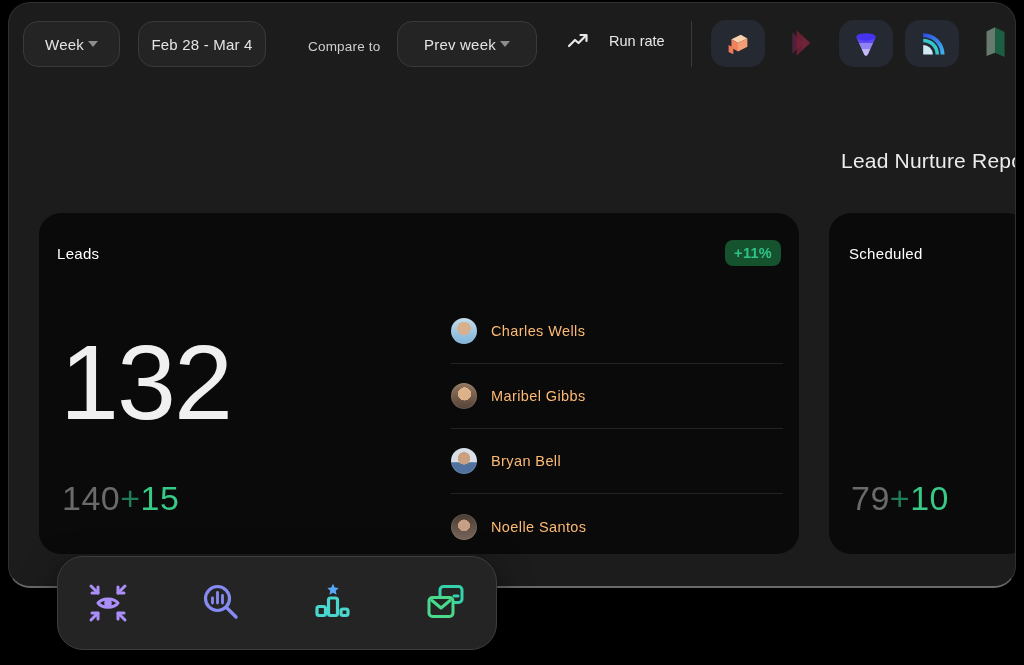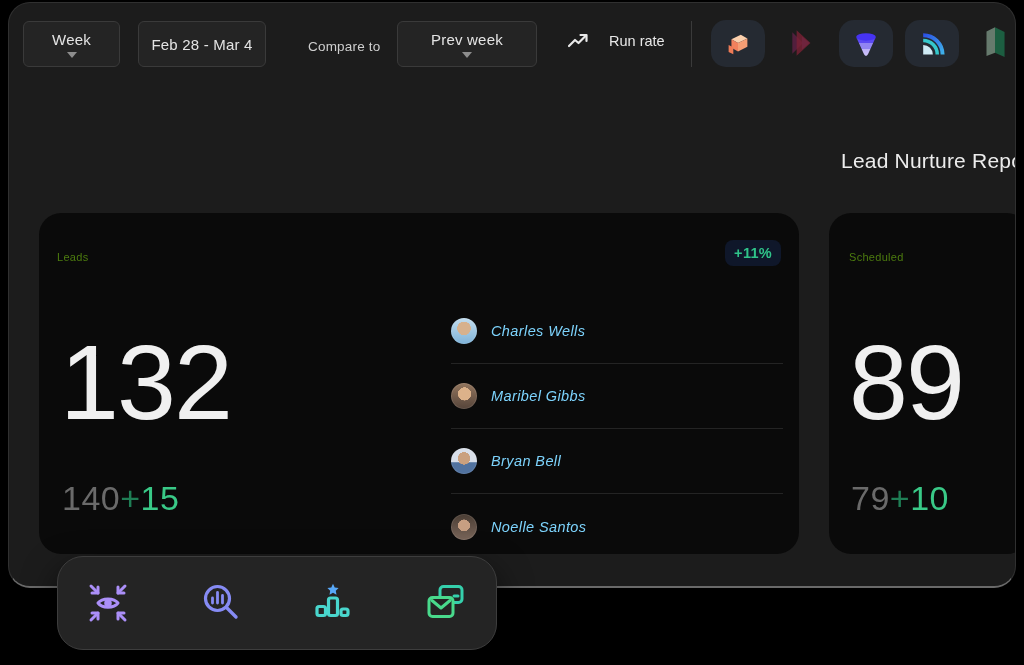--- a/index.html
+++ b/index.html
@@ -9,25 +9,24 @@
   
   .app {
     position:absolute; left:8px; top:2px; width:1008px; height:586px;
     background:#1c1c1c; border:1px solid #303030; border-bottom:2px solid #6a6a6a;
     border-radius:22px; overflow:hidden;
   }
 
   
   .pill-btn {
     position:absolute; top:18px; height:46px; background:#242424;
-    border:1.5px solid #3a3a3a; border-radius:6px;
+    border:1.5px solid #3a3a3a; border-radius:15px;
     display:flex; align-items:center; justify-content:center; gap:4px;
     color:#e4e4e4; font-size:15px; font-weight:500; letter-spacing:.2px;
     cursor:pointer;
-    flex-direction:column;
   }
   .caret { width:0; height:0; border-left:5px solid transparent;
            border-right:5px solid transparent; border-top:6px solid #8d8d8d; }
   .compare-label { position:absolute; left:299px; top:36px; color:#cfcfcf;
                    font-size:13.5px; letter-spacing:.2px; }
   .run-rate { position:absolute; left:558px; top:30px; display:flex;
               align-items:center; gap:20px; color:#e8e8e8; font-size:14.5px;
               font-weight:500; cursor:pointer; }
   .vdivider { position:absolute; left:682px; top:18px; width:1px; height:46px;
               background:#3a3a3a; }
@@ -37,23 +36,23 @@
   .app-icon-plain { position:absolute; display:flex; align-items:center;
                     justify-content:center; cursor:pointer; }
 
   
   .section-title { position:absolute; top:146px; color:#ececec; font-size:21px;
                    font-weight:500; letter-spacing:.2px; white-space:nowrap; }
 
   
   .card { position:absolute; top:210px; height:341px; background:#0a0a0a;
           border-radius:22px; }
-  .card-title { position:absolute; left:18px; top:38px; color:#4d7c0f;
-                font-size:11px; letter-spacing:.3px; }
-  .badge { position:absolute; right:18px; top:27px; background:#0f172a;
+  .card-title { position:absolute; left:18px; top:32px; color:#ffffff;
+                font-size:15px; letter-spacing:.3px; }
+  .badge { position:absolute; right:18px; top:27px; background:#14532d;
            color:#2fc389; font-size:14.5px; font-weight:600;
            padding:5px 9px; border-radius:8px; letter-spacing:.3px; }
   .big-value { position:absolute; left:21px; top:116px; color:#f0f0f0;
                font-size:106px; font-weight:500; line-height:1;
                letter-spacing:-2px; }
   .sub-metric { position:absolute; left:23px; top:266px; font-size:34px;
                 font-weight:500; letter-spacing:.5px; display:flex; }
   .sub-prev  { color:#6a6a6a; }
   .sub-plus  { color:#1f7e55; }
   .sub-delta { color:#39c987; font-weight:400; }
@@ -66,21 +65,21 @@
   .avatar { width:26px; height:26px; border-radius:50%;
             box-shadow:inset 0 0 0 1px rgba(255,255,255,.1); }
   .av0 { background:radial-gradient(circle at 50% 40%, #d7b18d 0 33%, rgba(0,0,0,0) 34%),
                     linear-gradient(180deg,#c3ddee,#7fb3d8); }
   .av1 { background:radial-gradient(circle at 52% 42%, #dcb28a 0 32%, rgba(0,0,0,0) 33%),
                     linear-gradient(180deg,#93765e,#55443a); }
   .av2 { background:radial-gradient(circle at 50% 40%, #caa07e 0 30%, rgba(0,0,0,0) 31%),
                     linear-gradient(180deg,#d9dfe9 55%,#51729f 56%); }
   .av3 { background:radial-gradient(circle at 50% 44%, #c79f82 0 30%, rgba(0,0,0,0) 31%),
                     linear-gradient(180deg,#4a3d34,#7a665a); }
-  .person-name { color:#7dd3fc; font-size:14.5px; letter-spacing:.4px;font-style:italic; }
+  .person-name { color:#fdba74; font-size:14.5px; letter-spacing:.4px; }
 
   
   .float-toolbar {
     position:absolute; left:57px; top:556px; width:440px; height:94px;
     background:#242424; border:1.5px solid #3d3d3d; border-radius:26px;
     display:flex; align-items:center; justify-content:space-between;
     padding:0 26px; box-shadow:0 14px 34px rgba(0,0,0,.65); z-index:5;
   }
   .tool-btn { width:48px; height:48px; display:flex; align-items:center;
               justify-content:center; cursor:pointer; }
@@ -198,21 +197,20 @@
       </div>
       <div class="person-row">
         <span class="avatar av3"></span>
         <span class="person-name">Noelle Santos</span>
       </div>
     </div>
   </div>
 
   <div class="card" style="left:820px; width:200px;">
     <div class="card-title" style="left:20px;">Scheduled</div>
-    <div class="big-value" style="left:20px;">89</div>
     <div class="sub-metric" style="left:22px;">
       <span class="sub-prev">79</span>
       <span class="sub-plus">+</span>
       <span class="sub-delta">10</span>
     </div>
   </div>
 
 </div>
 
 <div class="float-toolbar">

